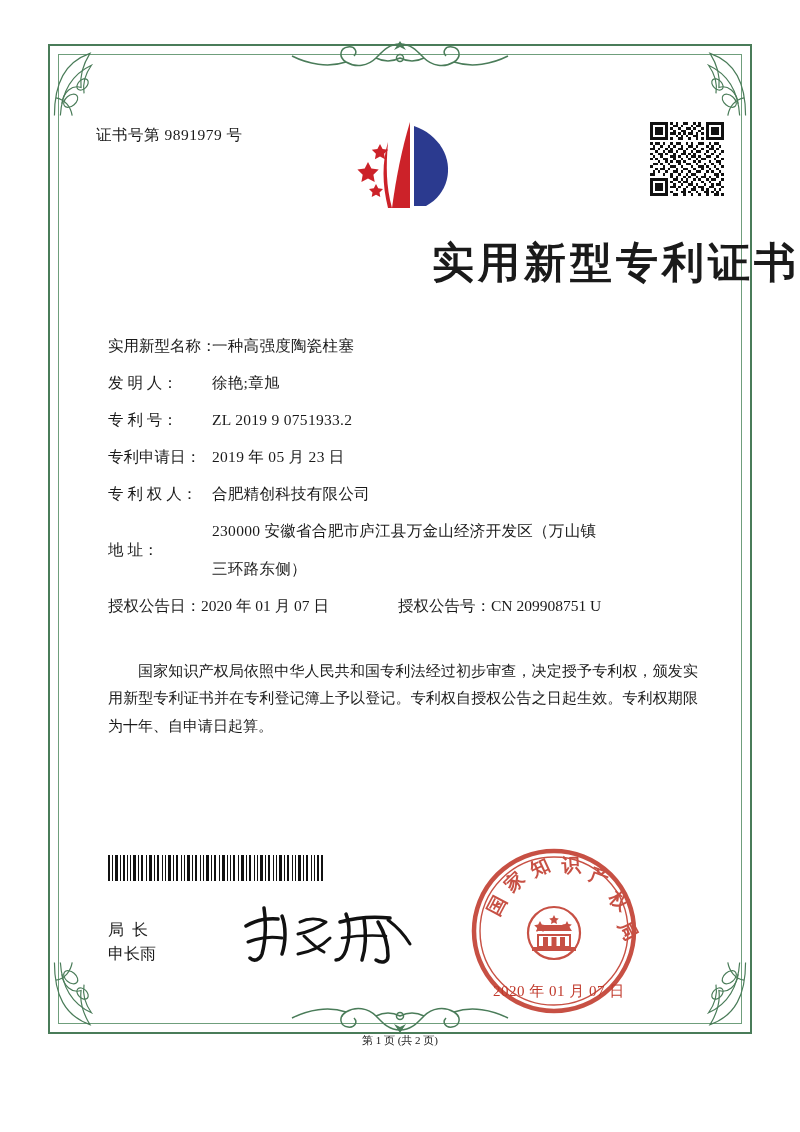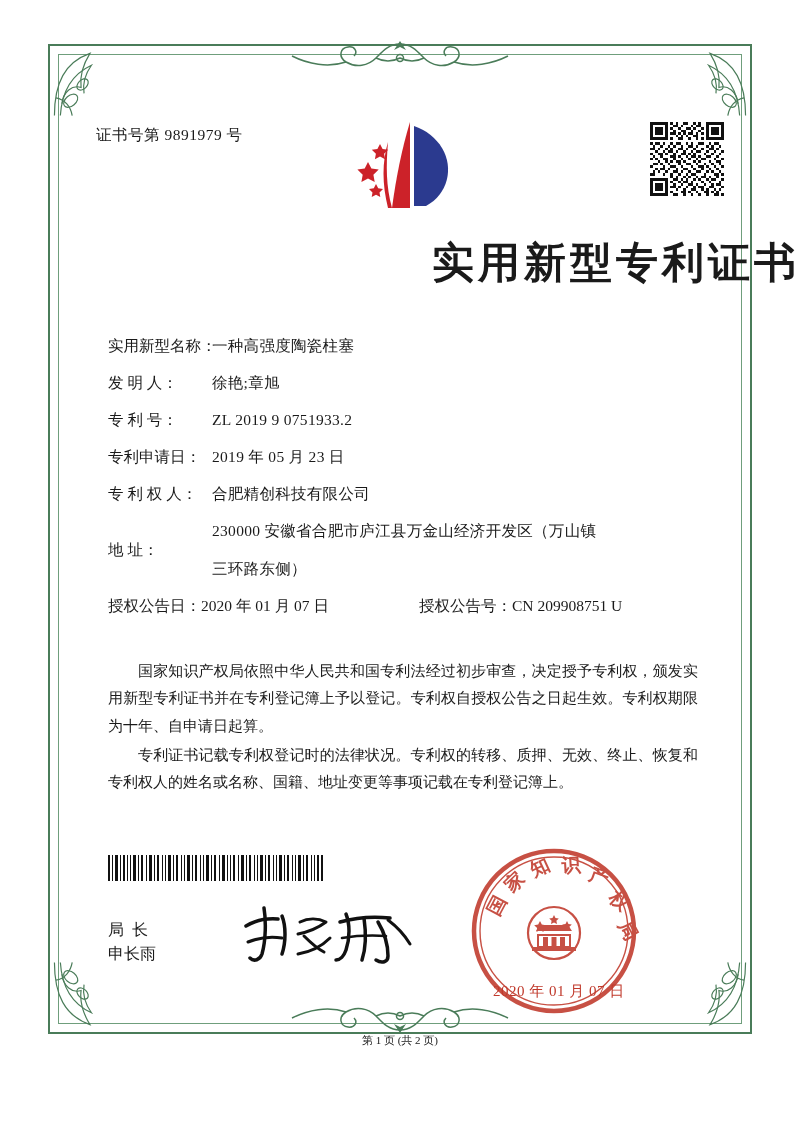--- a/index.html
+++ b/index.html
@@ -131,21 +131,20 @@
   .field-value .line2 {
     display: block;
     margin-top: 22px;
     padding-left: 0px;
   }
 
   .pub-row {
     display: flex;
     align-items: flex-end;
     margin-bottom: 6px;
-    gap: 21px;
   }
   .pub-left {
     width: 290px;
     flex: 0 0 290px;
   }
   .pub-left .pub-label { }
   .pub-right { flex: 1; }
 
   
   .paragraphs {
@@ -573,21 +572,20 @@
         <span class="pub-label">授权公告日：</span><span>2020 年 01 月 07 日</span>
       </span>
       <span class="pub-right">
         <span>授权公告号：</span><span>CN 209908751 U</span>
       </span>
     </div>
   </div>
 
   <div class="paragraphs">
     <p>国家知识产权局依照中华人民共和国专利法经过初步审查，决定授予专利权，颁发实用新型专利证书并在专利登记簿上予以登记。专利权自授权公告之日起生效。专利权期限为十年、自申请日起算。</p>
-    <p>专利证书记载专利权登记时的法律状况。专利权的转移、质押、无效、终止、恢复和专利权人的姓名或名称、国籍、地址变更等事项记载在专利登记簿上。</p>
   </div>
 
   <div class="barcode">
     <svg viewBox="0 0 215 26" shape-rendering="crispEdges">
       <g fill="#111">
         <rect x="0" y="0" width="2" height="26"></rect>
           <rect x="4" y="0" width="1" height="26"></rect>
         <rect x="7" y="0" width="3" height="26"></rect>
           <rect x="12" y="0" width="1" height="26"></rect>
         <rect x="15" y="0" width="2" height="26"></rect>

